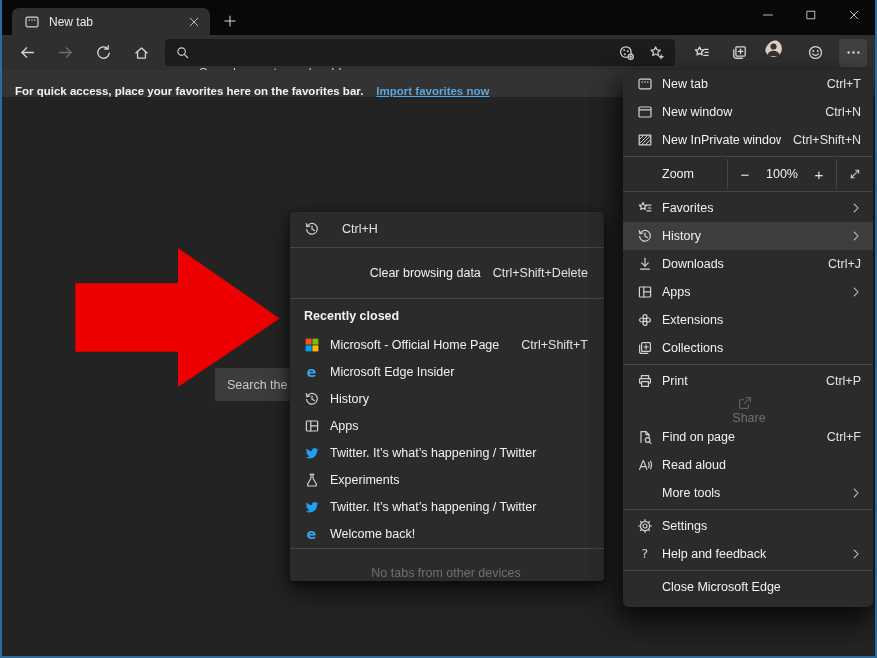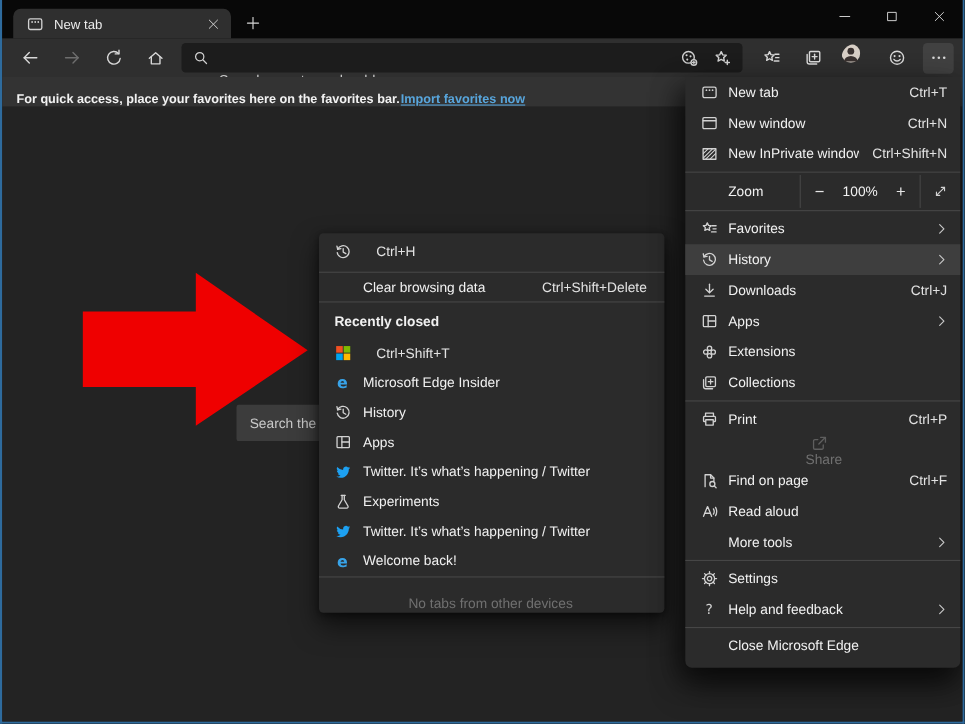--- a/index.html
+++ b/index.html
@@ -27,35 +27,35 @@
   .nav-btn.active{background:#414141;}
   .addressbar{width:510px;height:27px;background:#1c1c1c;border-radius:4px;display:flex;align-items:center;padding:0 10px;color:#c9c9c9;flex:none;}
   .ab-search{width:15px;height:15px;color:#cfcfcf;margin-right:9px;flex:none;display:flex;}
   .ab-placeholder{flex:1;font-size:13px;white-space:nowrap;overflow:hidden;margin-top:40px;}
   .ab-icon{width:17px;height:17px;margin-left:13px;color:#d0d0d0;flex:none;display:flex;}
   .tb-right{display:flex;margin-left:12px;}
   .avatar{width:25px;height:25px;border-radius:50%;overflow:hidden;}
   
   .favbar{position:absolute;top:70px;left:0;right:0;height:27px;background:#333;display:flex;align-items:flex-end;
     padding-left:13px;font-size:11.5px;font-weight:bold;color:#f2f2f2;}
-  .favbar-link{color:var(--link);text-decoration:underline;margin-left:1px;cursor:pointer;}
+  .favbar-link{color:var(--link);text-decoration:underline;margin-left:13px;cursor:pointer;}
   .page{position:absolute;top:97px;left:0;right:0;bottom:0;background:#232323;}
   
   .red-arrow{position:absolute;left:70px;top:246px;width:208px;height:142px;z-index:3;}
   .tooltip{position:absolute;left:213px;top:368px;width:98px;height:33px;background:#3c3c3c;border-radius:2px;z-index:4;
     color:#c9c9c9;font-size:12.5px;display:flex;align-items:center;padding-left:12px;white-space:nowrap;overflow:hidden;}
   
   .menu{background:#2b2b2b;color:#f1f1f1;font-size:12.5px;}
   .submenu{position:absolute;left:288px;top:212px;width:314px;border-radius:4px;z-index:10;
     box-shadow:0 12px 24px rgba(0,0,0,.55),0 2px 8px rgba(0,0,0,.5);}
   .mainmenu{position:absolute;left:621px;top:70px;width:250px;border-radius:0 0 6px 6px;z-index:20;padding-bottom:6px;
     box-shadow:-6px 10px 24px rgba(0,0,0,.45),0 14px 30px rgba(0,0,0,.55);}
   .mrow{display:flex;align-items:center;height:28px;padding:0 12px 0 14px;}
   .submenu .mrow{height:27px;padding:0 16px 0 14px;}
-  .mrow.h34{height:34px;} .mrow.h36{height:24px;} .mrow.h31{height:31px;}
+  .mrow.h34{height:34px;} .mrow.h36{height:48px;text-align:right;} .mrow.h31{height:31px;}
   .mrow.hl{background:#3e3e3e;}
   .mrow.dis{color:#707070;flex-direction:column;}
   .mrow.dis .micon{color:#5e5e5e;}
   .micon{width:16px;height:16px;margin-right:9px;flex:none;color:#d2d2d2;display:flex;}
   .submenu .micon{margin-right:10px;}
   .micon .ic{width:16px;height:16px;}
   .mlabel{white-space:nowrap;overflow:hidden;flex:1;}
   .mshort{flex:none;color:#e2e2e2;margin-left:12px;}
   .mchev{flex:none;width:14px;height:14px;color:#c9c9c9;display:flex;margin-right:-2px;}
   .mchev .ic{width:14px;height:14px;}
@@ -254,20 +254,21 @@
       </div>
       <div class="mrow">
         <span class="micon">
           <svg viewBox="0 0 16 16" class="ic">
             <rect x="1.6" y="1.6" width="6" height="6" fill="#f25022" stroke="none"></rect>
             <rect x="8.4" y="1.6" width="6" height="6" fill="#7fba00" stroke="none"></rect>
             <rect x="1.6" y="8.4" width="6" height="6" fill="#00a4ef" stroke="none"></rect>
             <rect x="8.4" y="8.4" width="6" height="6" fill="#ffb900" stroke="none"></rect>
           </svg>
         </span>
+        <span class="mlabel">Microsoft - Official Home Page</span>
         <span class="mshort">Ctrl+Shift+T</span>
       </div>
       <div class="mrow">
         <span class="micon">
           <svg viewBox="0 0 16 16" class="ic">
             <text x="2.4" y="13" font-size="14.5" font-weight="bold" fill="#38a3e8" stroke="none" font-family="DejaVu Sans, sans-serif">e</text>
           </svg>
         </span>
         <span class="mlabel">Microsoft Edge Insider</span>
       </div>

